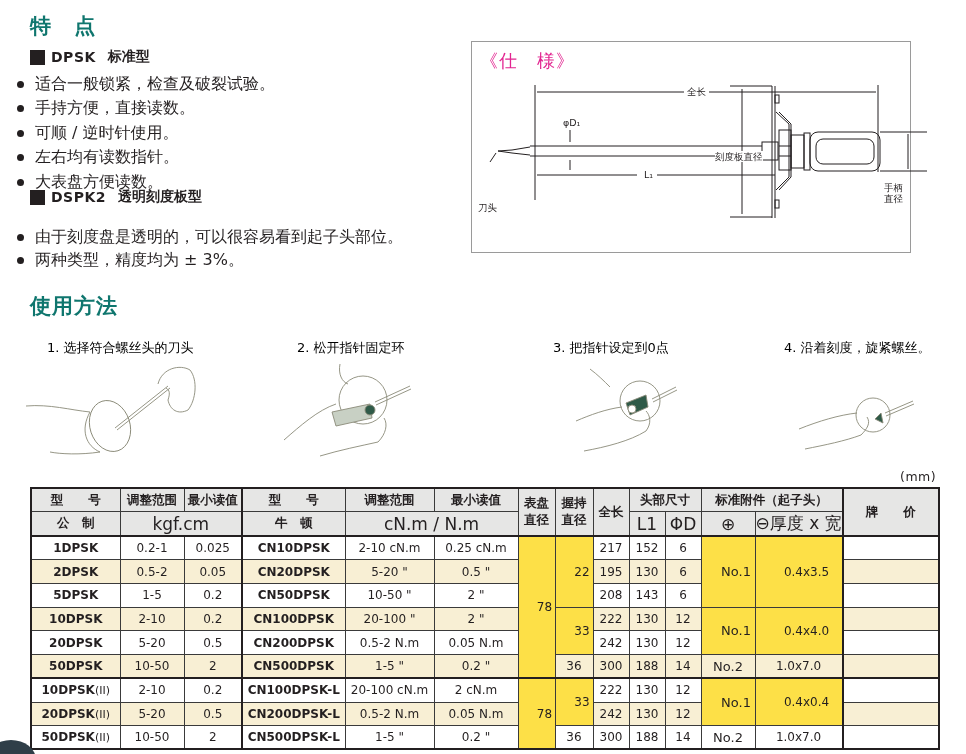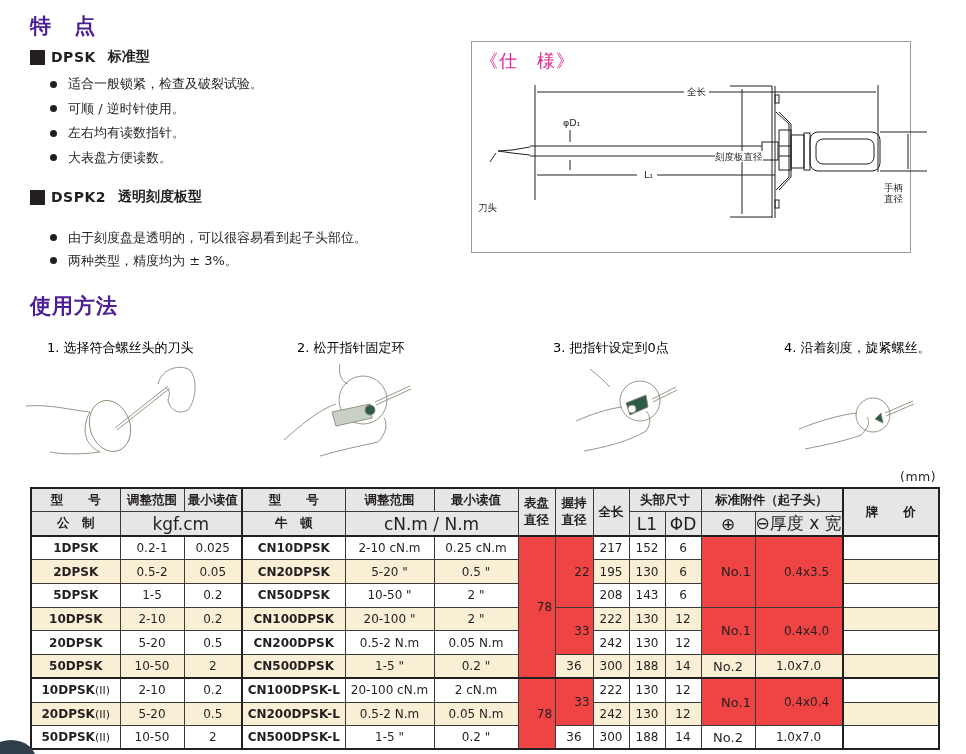--- a/index.html
+++ b/index.html
@@ -1,27 +1,27 @@
 <!DOCTYPE html>
 <html><head>
 <meta charset="utf-8">
 <style>
   * { box-sizing: border-box; margin: 0; padding: 0; }
   html, body { width: 966px; height: 754px; background: #ffffff; overflow: hidden; }
   body { position: relative; font-family: "DejaVu Sans", "Liberation Sans", sans-serif; color: #231f20; }
 
-  .h-orange { position: absolute; color: #4c1d95; font-weight: bold; font-size: 21px; letter-spacing: 1px; }
+  .h-orange { position: absolute; color: #0f766e; font-weight: bold; font-size: 21px; letter-spacing: 1px; }
   #feat-title { left: 30px; top: 12px; word-spacing: 14px; }
   #usage-title { left: 30px; top: 292px; }
 
   .sub-head { position: absolute; left: 30px; font-weight: bold; font-size: 14px; display: flex; align-items: center; }
   .sub-head .sq { width: 15px; height: 15px; background: #231f20; margin-right: 6px; display: inline-block; }
   .sub-head .model { margin-right: 12px; letter-spacing: 0.5px; }
 
-  .bullets { position: absolute; left: 50px; list-style: none; font-size: 13px; }
+  .bullets { position: absolute; left: 17px; list-style: none; font-size: 16px; }
   .bullets li { height: 24.5px; display: flex; align-items: center; }
   .bullets li .dot { width: 7px; height: 7px; border-radius: 50%; background: #231f20; margin-right: 11px; display: inline-block; }
   #bullets2 li { height: 23px; }
 
   
   #spec-box { position: absolute; left: 471px; top: 41px; width: 440px; height: 212px; border: 1.5px solid #9a9a9a; }
   #spec-title { position: absolute; left: 8px; top: 7px; color: #e22490; font-size: 18px; letter-spacing: 1px; }
   #spec-svg { position: absolute; left: 0; top: 0; }
   .dlabel { position: absolute; font-size: 9.5px; color: #231f20; background: #fff; line-height: 11px; }
 
@@ -30,41 +30,45 @@
 
   #unit-label { position: absolute; left: 900px; top: 469px; font-size: 12.5px; letter-spacing: 0.5px; }
 
   
   #spec-table { position: absolute; left: 30px; top: 487px; border-collapse: collapse; border: 2px solid #231f20; font-size: 12px; table-layout: fixed; }
   #spec-table td { border: 1px solid #3a3a3a; text-align: center; vertical-align: middle; height: 23.7px; padding: 0; white-space: nowrap; }
   #spec-table .hd td, #spec-table td.hd { background: #e6e6e5; font-weight: bold; font-size: 12.5px; }
   #spec-table .hd2 td.plain { font-weight: normal; font-size: 17px; }
   #spec-table td.b { font-weight: bold; }
   #spec-table tr.y td.c { background: #f8efd4; }
-  #spec-table td.w { background: #ef4444; padding-left: 16px; }
+  #spec-table td.w { background: #fde047; padding-left: 16px; }
   #spec-table td.thickL { border-left: 2px solid #231f20; }
   #spec-table tr.thickT td { border-top: 2px solid #231f20; }
   .sm { font-weight: normal; font-size: 11px; }
 
   #corner-arc { position: absolute; left: -14px; top: 740px; width: 50px; height: 40px; border-radius: 50%; background: #2f3e48; }
 </style>
 </head>
 <body>
 
 <div id="feat-title" class="h-orange">特 点</div>
 
 <div class="sub-head" style="top:48px;">
   <span class="sq"></span>
   <span class="model">DPSK</span>
   <span>标准型</span>
 </div>
 <ul id="bullets1" class="bullets" style="top:72px;">
   <li>
       <span class="dot"></span>
       <span>适合一般锁紧，检查及破裂试验。</span>
+    </li>
+  <li>
+      <span class="dot"></span>
+      <span>手持方便，直接读数。</span>
     </li>
   <li>
       <span class="dot"></span>
       <span>可顺 / 逆时针使用。</span>
     </li>
   <li>
       <span class="dot"></span>
       <span>左右均有读数指针。</span>
     </li>
   <li>

